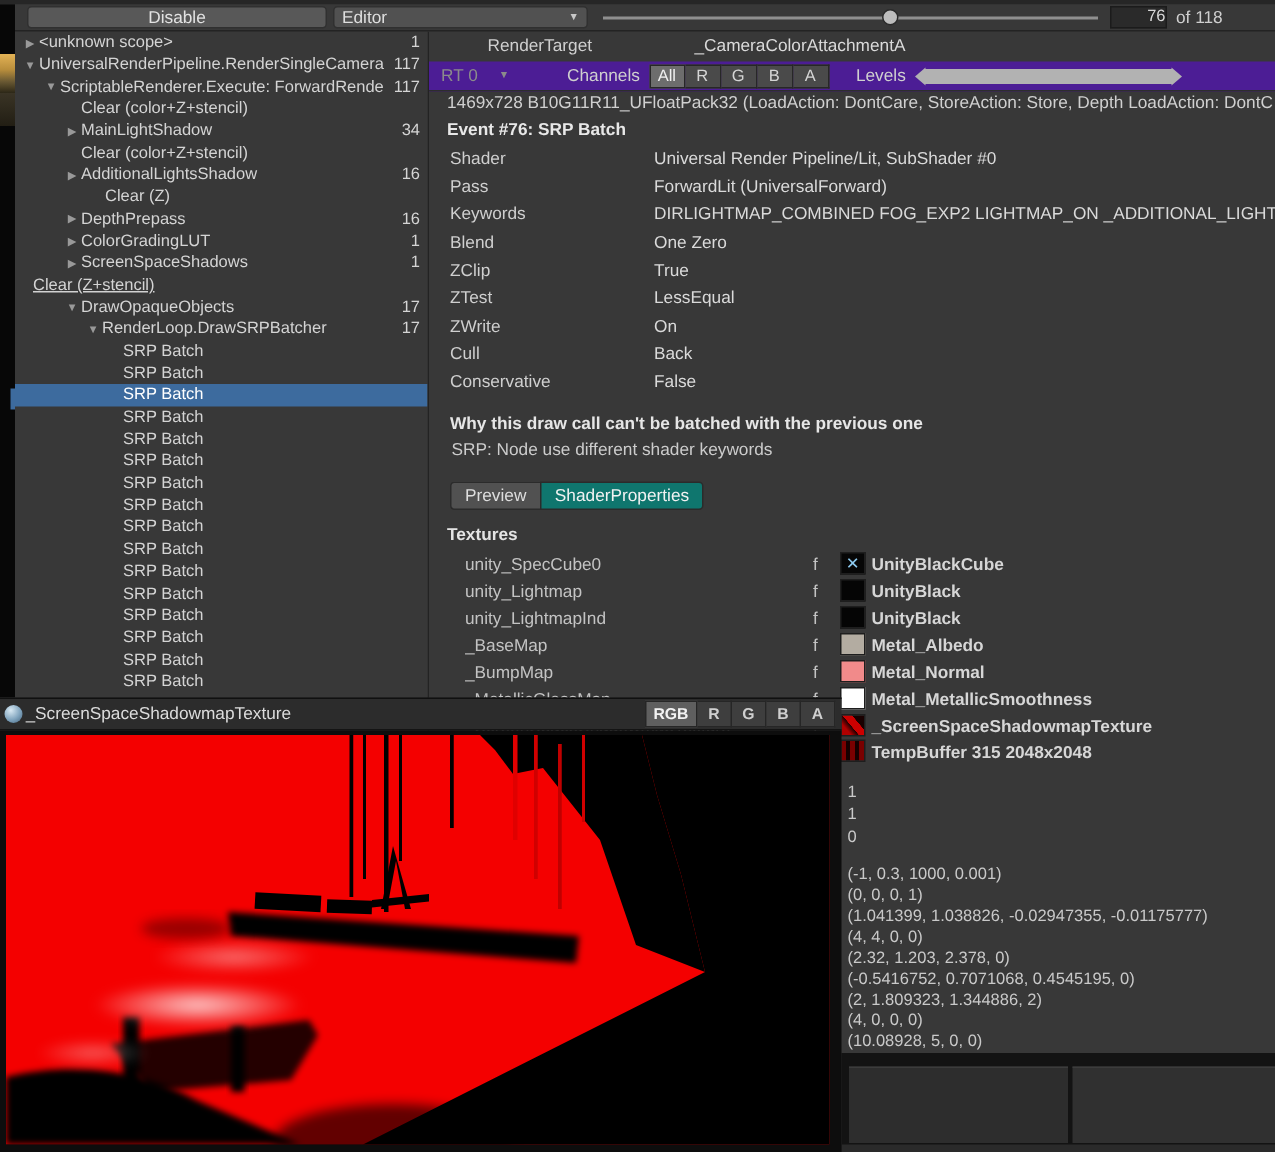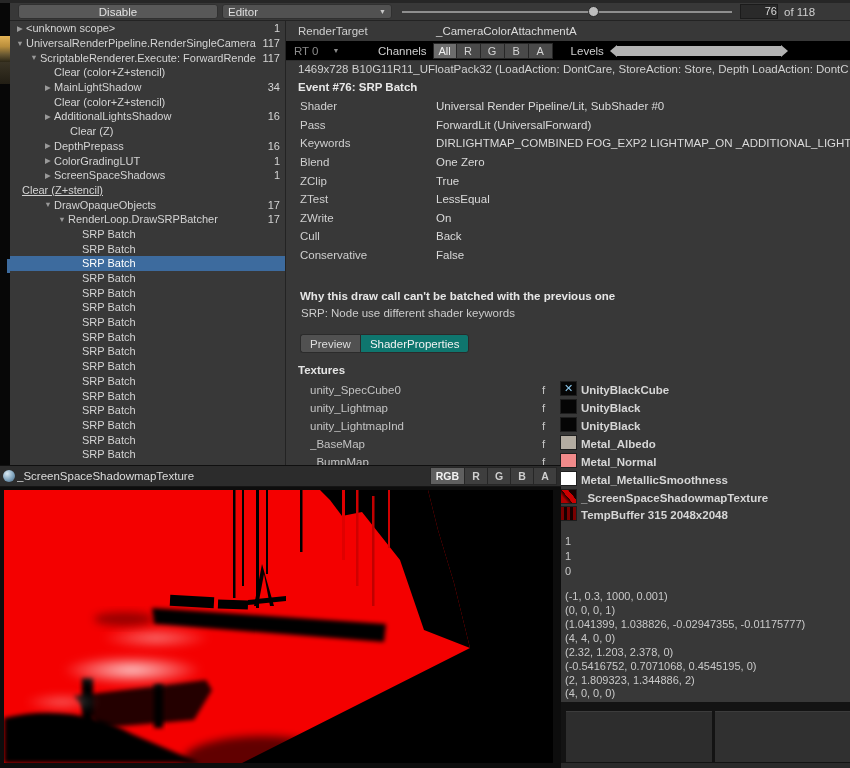--- a/index.html
+++ b/index.html
@@ -40,43 +40,43 @@
   .tree-row .arrow { width:12px; flex:0 0 12px; font-size:7.5px; color:#999; text-align:center; }
   .tree-row .t-label { flex:1 1 auto; overflow:hidden; text-overflow:clip; color:#d4d4d4; }
   .tree-row .t-count { flex:0 0 auto; padding-right:5px; padding-left:4px; color:#d4d4d4; }
   .tree-row.selected { background:#3d6b9e; }
   .tree-row.selected .t-label { color:#fff; }
 
   
   #detail { position:absolute; left:285px; top:21px; width:565px; height:747px; background:#383838;
      border-left:1px solid #232323; z-index:2; font-size:11.5px; overflow:hidden; }
   .rt-row1 { height:20px; display:flex; align-items:center; padding-left:12px; }
-  .rt-row1 .k { width:138px; color:#cfcfcf; }
+  .rt-row1 .k { width:138px; color:#cfcfcf;margin-left:27px; }
   .rt-row1 .v { color:#dadada; }
-  .rt-row2 { height:20px; display:flex; align-items:center; border-bottom:1px solid #2d2d2d; background:#000000; }
+  .rt-row2 { height:20px; display:flex; align-items:center; border-bottom:1px solid #2d2d2d; background:#4c1d95; }
   .rt-dd { margin-left:8px; width:56px; color:#8b8b8b; display:flex; align-items:center; }
   .rt-dd .dd-arrow { margin-left:14px; color:#8b8b8b; }
   .ch-label { margin-left:28px; color:#cfcfcf; }
   .ch-group { display:flex; margin-left:6px; }
   .ch-btn { min-width:24px; height:16px; padding:0 4px; background:#4a4a4a; border:1px solid #272727;
      border-left-width:0; color:#d5d5d5; font-size:11px; text-align:center; line-height:14px; }
   .ch-btn:first-child { border-left-width:1px; }
   .ch-btn.sel { background:#6d6d6d; color:#f0f0f0; }
   .lv-label { margin-left:18px; color:#cfcfcf; }
   .lv-slider { position:relative; margin-left:6px; width:178px; height:12px; }
   .lv-slider .bar { position:absolute; left:6px; right:6px; top:1px; height:10px; background:#b2b2b2; }
   .lv-slider .cap-l,.lv-slider .cap-r { position:absolute; top:0; width:0; height:0; border-top:6px solid transparent; border-bottom:6px solid transparent; }
   .lv-slider .cap-l { left:0; border-right:7px solid #b2b2b2; }
   .lv-slider .cap-r { right:0; border-left:7px solid #b2b2b2; }
   .buf-info { height:17px; line-height:17px; padding-left:12px; white-space:nowrap; color:#d0d0d0; }
   .event-title { height:19px; line-height:19px; padding-left:12px; font-weight:bold; color:#e8e8e8; }
   .prop-row { height:18.6px; display:flex; align-items:center; padding-left:14px; }
   .prop-row .k { width:136px; flex:0 0 136px; color:#cfcfcf; }
   .prop-row .v { white-space:nowrap; color:#dadada; }
-  .why-wrap { margin-top:23px; }
+  .why-wrap { margin-top:10px; }
   .why-title { height:18px; line-height:18px; padding-left:14px; font-weight:bold; color:#e6e6e6; }
   .why-reason { height:16px; line-height:16px; padding-left:15px; color:#cccccc; }
   .tabs { margin:13px 0 0 14px; display:flex; height:19px; }
   .tab { padding:0 9px; line-height:18px; background:#515151; border:1px solid #2b2b2b; color:#dedede; }
   .tab:first-child { border-radius:3px 0 0 3px; border-right-width:0; }
   .tab:last-child { border-radius:0 3px 3px 0; }
   .tab.sel { background:#4c6b94; color:#f2f2f2; }
   .tex-heading { margin-top:9px; height:16px; line-height:16px; padding-left:12px; font-weight:bold; color:#e4e4e4; }
   .tex-row { height:17.9px; display:flex; align-items:flex-end; }
   .tex-row .name { margin-left:24px; width:232px; flex:0 0 232px; color:#c3c3c3; overflow:hidden; white-space:nowrap; }

